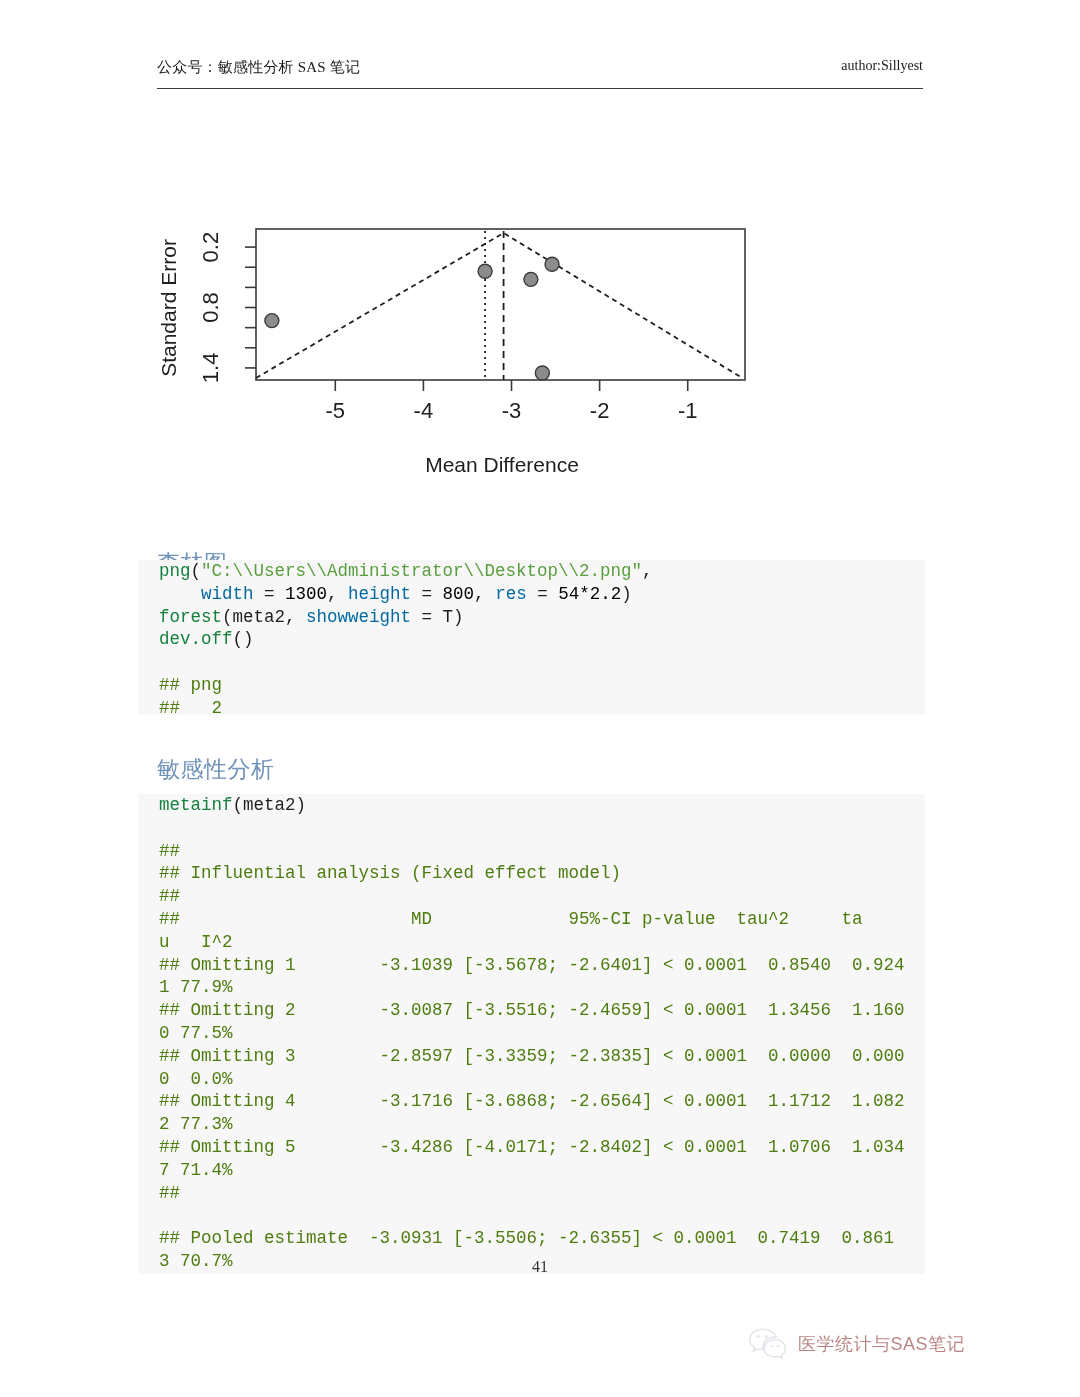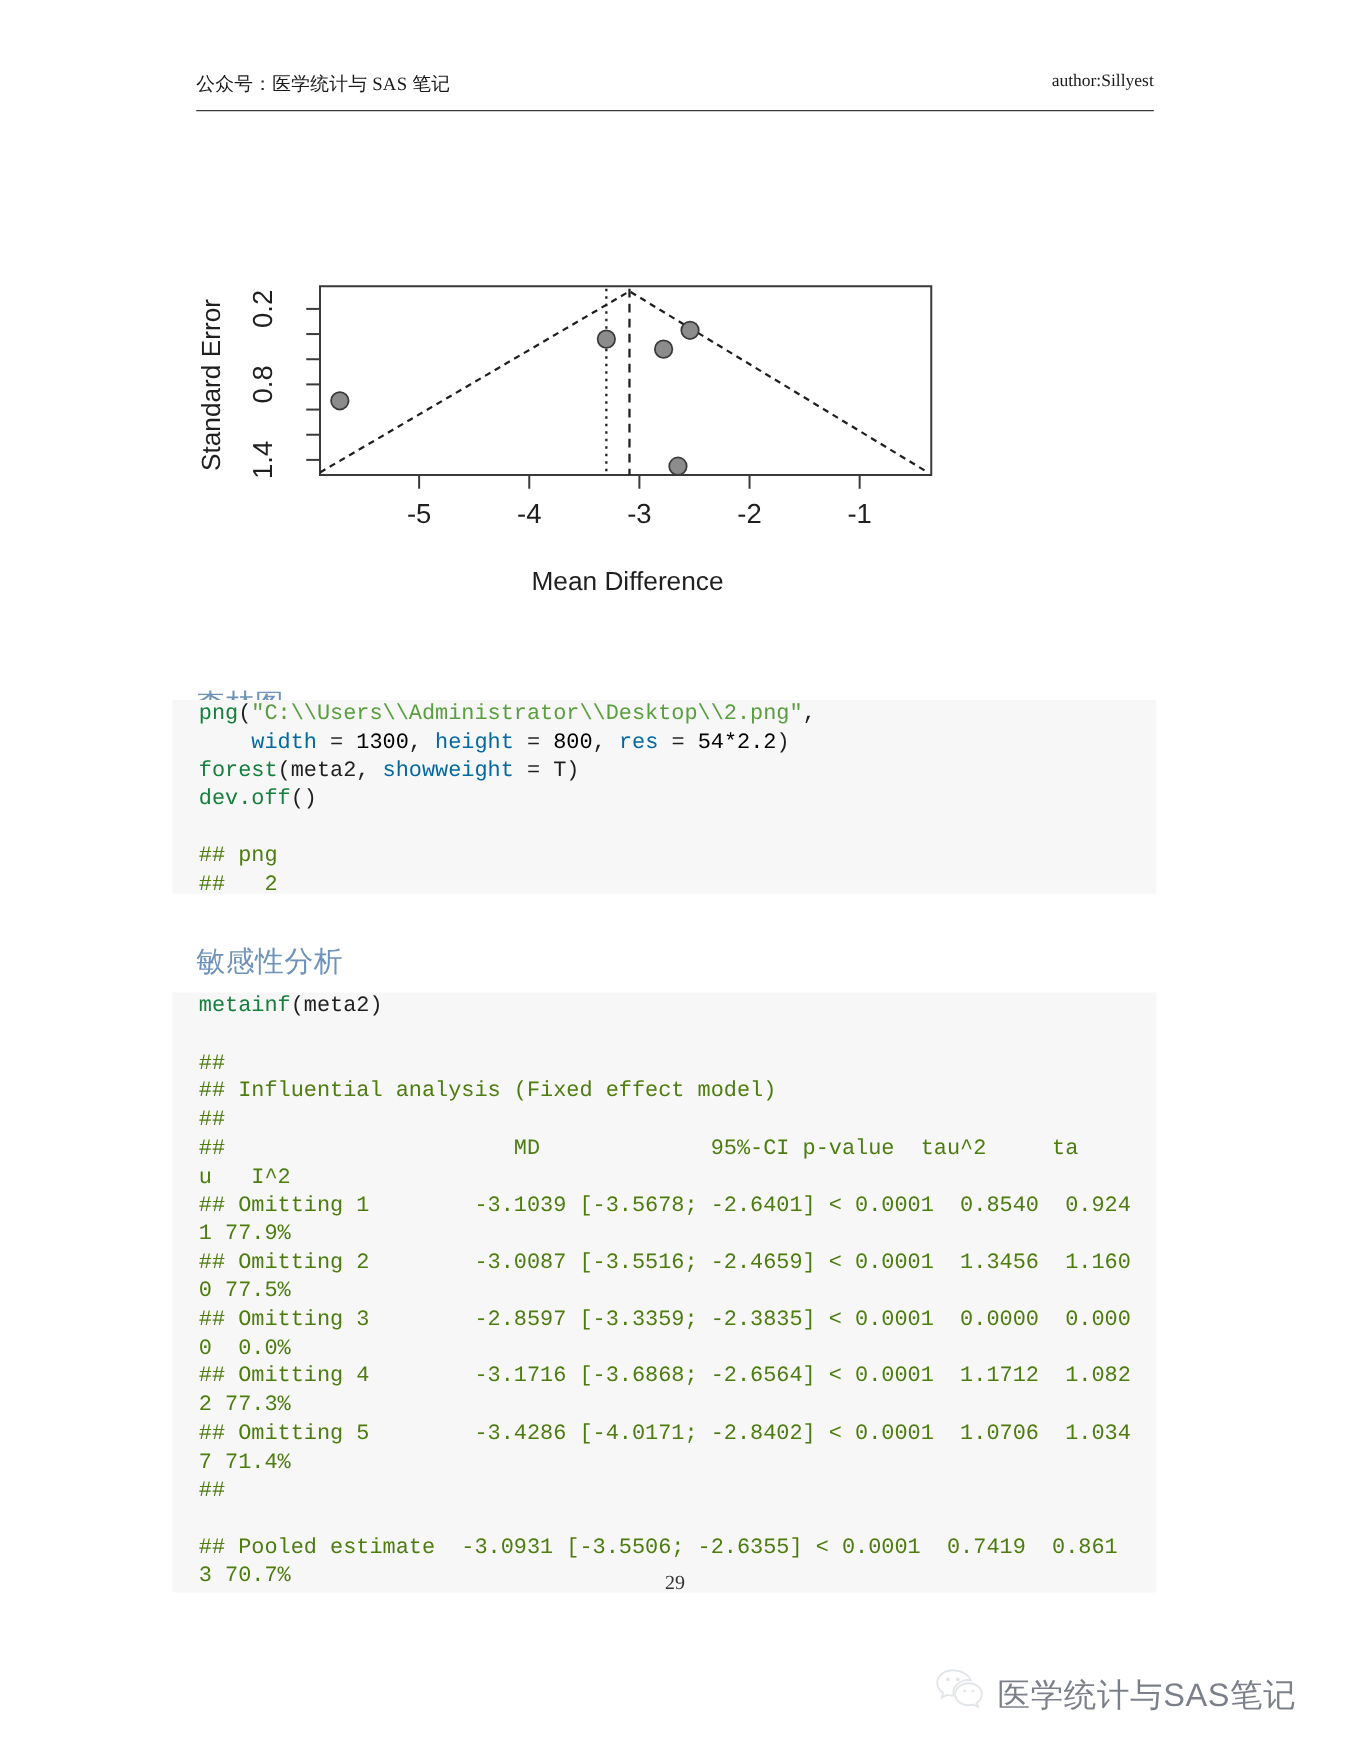--- a/index.html
+++ b/index.html
@@ -105,33 +105,32 @@
     position: absolute;
     left: 748px;
     top: 1327px;
     display: flex;
     align-items: center;
     gap: 10px;
     opacity: 0.55;
   }
   .watermark-text {
     font-family: "Liberation Sans", sans-serif;
-    font-size: 26px;
-    color: #0f172a;
+    font-size: 18px;
+    color: #7f1d1d;
     white-space: nowrap;
     letter-spacing: 0.5px;
-    margin-top: 12px;
   }
   .wechat-icon { display: block; }
 </style>
 </head>
 <body>
 
 <div class="page-header">
-  <div class="header-left">公众号：医学统计与 SAS 笔记</div>
+  <div class="header-left">公众号：敏感性分析 SAS 笔记</div>
   <div class="header-right">author:Sillyest</div>
 </div>
 
 <div class="figure-wrap">
   <svg class="figure-svg" id="funnel-svg" width="640" height="300" viewBox="0 0 640 300">
 
     <text id="fp-ylabel" x="26" y="108" transform="rotate(-90 26 108)" font-family="Liberation Sans, sans-serif" font-size="21" fill="#1f1f1f" text-anchor="middle">Standard Error</text>
 
     <g id="fp-yticklabels">
         <text x="62" y="47.120000000000005" transform="rotate(-90 62 47.120000000000005)" font-family="Liberation Sans, sans-serif" font-size="22" fill="#1f1f1f" text-anchor="middle" dominant-baseline="middle">0.2</text>
@@ -185,21 +184,21 @@
     <text id="fp-xlabel" x="352" y="272" font-family="Liberation Sans, sans-serif" font-size="21" fill="#1f1f1f" text-anchor="middle">Mean Difference</text>
   </svg>
 </div>
 
 <h2 class="doc-h2" id="heading-forest">森林图</h2>
 <div class="code-block" id="code-forest"><div><span class="k-fn">png</span><span class="k-plain">(</span><span class="k-str">"C:\\Users\\Administrator\\Desktop\\2.png"</span><span class="k-plain">,</span></div><div><span class="k-arg">    width</span><span class="k-plain"> = </span><span class="k-num">1300</span><span class="k-plain">, </span><span class="k-arg">height</span><span class="k-plain"> = </span><span class="k-num">800</span><span class="k-plain">, </span><span class="k-arg">res</span><span class="k-plain"> = </span><span class="k-num">54*2.2</span><span class="k-plain">)</span></div><div><span class="k-fn">forest</span><span class="k-plain">(meta2, </span><span class="k-arg">showweight</span><span class="k-plain"> = T)</span></div><div><span class="k-fn">dev.off</span><span class="k-plain">()</span></div><div>&nbsp;</div><div><span class="k-out">## png</span></div><div><span class="k-out">##   2</span></div></div>
 
 <h2 class="doc-h2" id="heading-sensitivity">敏感性分析</h2>
 <div class="code-block" id="code-sensitivity"><div><span class="k-fn">metainf</span><span class="k-plain">(meta2)</span></div><div>&nbsp;</div><div><span class="k-out">##</span></div><div><span class="k-out">## Influential analysis (Fixed effect model)</span></div><div><span class="k-out">##</span></div><div><span class="k-out">##                      MD             95%-CI p-value  tau^2     ta</span></div><div><span class="k-out">u   I^2</span></div><div><span class="k-out">## Omitting 1        -3.1039 [-3.5678; -2.6401] &lt; 0.0001  0.8540  0.924</span></div><div><span class="k-out">1 77.9%</span></div><div><span class="k-out">## Omitting 2        -3.0087 [-3.5516; -2.4659] &lt; 0.0001  1.3456  1.160</span></div><div><span class="k-out">0 77.5%</span></div><div><span class="k-out">## Omitting 3        -2.8597 [-3.3359; -2.3835] &lt; 0.0001  0.0000  0.000</span></div><div><span class="k-out">0  0.0%</span></div><div><span class="k-out">## Omitting 4        -3.1716 [-3.6868; -2.6564] &lt; 0.0001  1.1712  1.082</span></div><div><span class="k-out">2 77.3%</span></div><div><span class="k-out">## Omitting 5        -3.4286 [-4.0171; -2.8402] &lt; 0.0001  1.0706  1.034</span></div><div><span class="k-out">7 71.4%</span></div><div><span class="k-out">##</span></div><div>&nbsp;</div><div><span class="k-out">## Pooled estimate  -3.0931 [-3.5506; -2.6355] &lt; 0.0001  0.7419  0.861</span></div><div><span class="k-out">3 70.7%</span></div></div>
 
-<div class="page-number">29</div>
+<div class="page-number">41</div>
 
 <div class="watermark">
   <svg class="wechat-icon" width="40" height="34" viewBox="0 0 40 34">
     <path d="M14.2 2.2C7.3 2.2 1.8 6.8 1.8 12.4c0 3.2 1.8 6.1 4.7 8L5.3 24.1l4.4-2.2c1.4.4 2.9.6 4.5.6h.8a9.6 9.6 0 0 1-.3-2.4c0-5.6 5.5-10.1 12.3-10.1.5 0 1 0 1.5.1C27.2 5.9 21.3 2.2 14.2 2.2z" fill="none" stroke="#ccd1d8" stroke-width="1.5"></path>
     <circle cx="10.2" cy="9.5" r="1.5" fill="#ccd1d8"></circle>
     <circle cx="18.2" cy="9.5" r="1.5" fill="#ccd1d8"></circle>
     <path d="M27 12.6c-6 0-10.9 3.9-10.9 8.8 0 4.8 4.9 8.7 10.9 8.7 1.3 0 2.5-.2 3.7-.5l3.7 1.9-1-3.1c2.5-1.6 4.1-4.1 4.1-7 0-4.9-4.6-8.8-10.5-8.8z" fill="none" stroke="#ccd1d8" stroke-width="1.5"></path>
     <circle cx="23.6" cy="18.9" r="1.2" fill="#ccd1d8"></circle>
     <circle cx="30.4" cy="18.9" r="1.2" fill="#ccd1d8"></circle>
   </svg>

